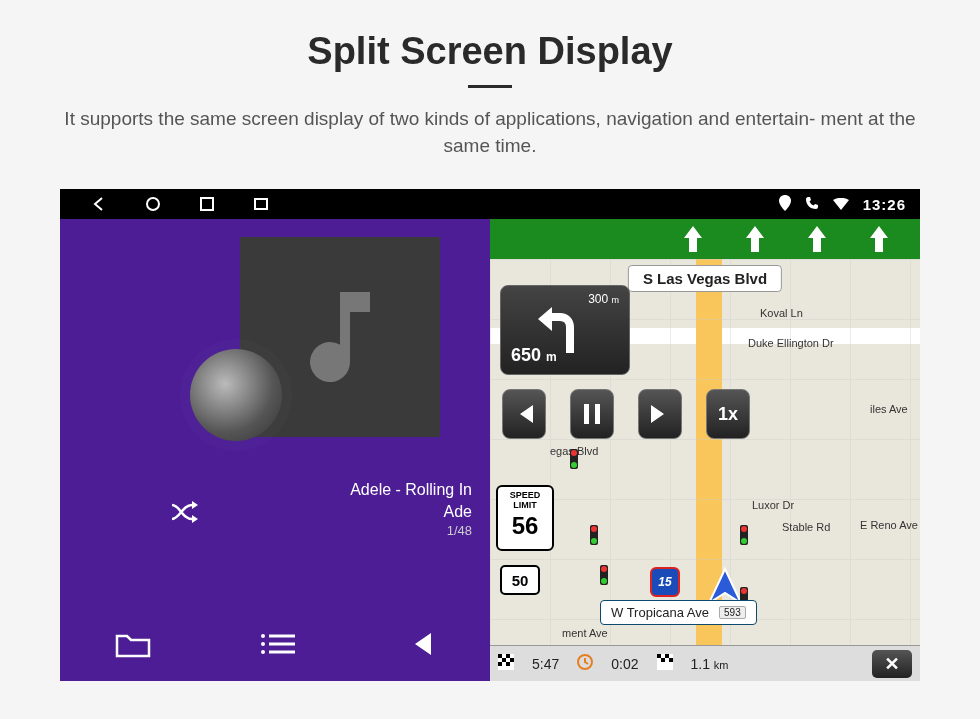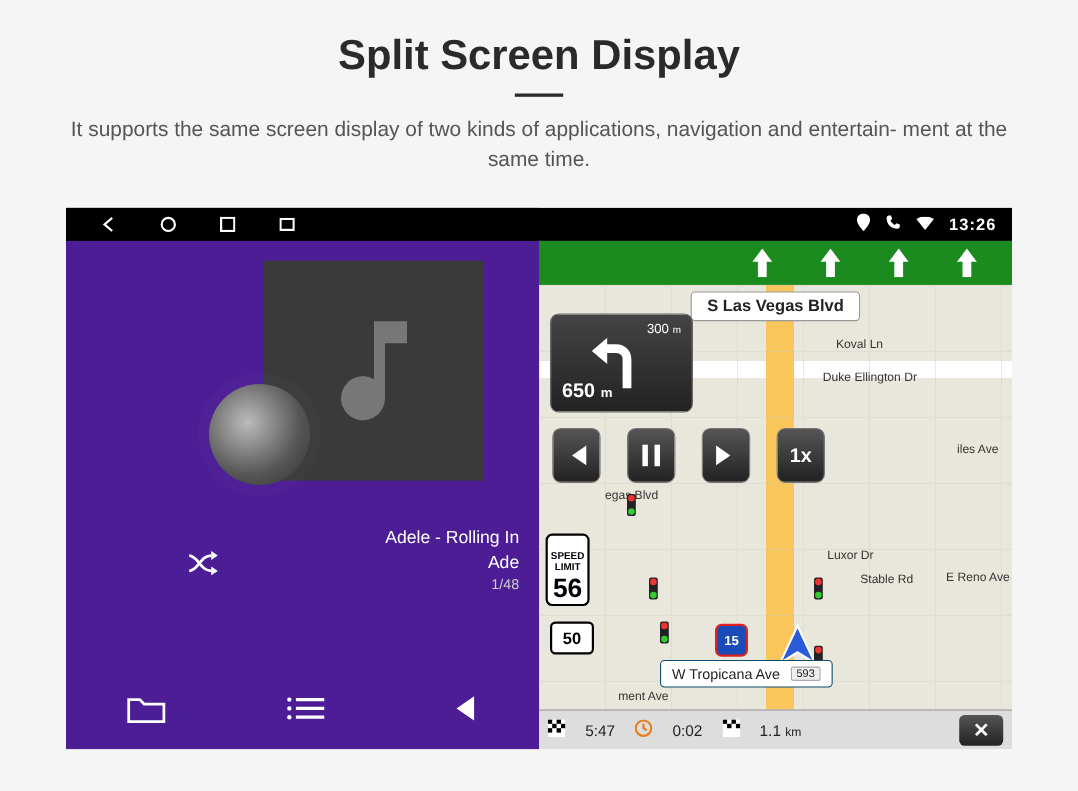--- a/index.html
+++ b/index.html
@@ -176,29 +176,29 @@
     background: linear-gradient(#555,#222);
     border: 1px solid #777;
     border-radius: 8px;
     color: #fff;
     display: flex; align-items: center; justify-content: center;
     font-size: 18px;
   }
   .speed-limit {
     position: absolute;
     left: 6px; top: 296px;
-    width: 40px; height: 66px;
+    width: 58px; height: 66px;
     background: #fff;
     border: 2px solid #000;
     border-radius: 6px;
     text-align: center;
     font-size: 9px;
     font-weight: bold;
     line-height: 1.1;
-    padding-top: 14px;
+    padding-top: 4px;
     color: #000;
   }
   .speed-limit .num { font-size: 24px; margin-top: 2px; }
   .route-shield {
     position: absolute;
     left: 10px; top: 376px;
     width: 40px; height: 30px;
     background: #fff;
     border: 2px solid #000;
     border-radius: 5px;
@@ -207,21 +207,21 @@
   }
   .i15 {
     position: absolute;
     left: 160px; top: 378px;
     width: 30px; height: 30px;
     background: #1b4bb9;
     border: 2px solid #d22;
     border-radius: 6px;
     color: #fff;
     font-size: 12px; font-weight: bold;
-    display: flex; align-items: center; justify-content: center;
+    display: flex; align-items: center; justify-content: center; font-style: italic;
   }
   .map-road-labels span {
     position: absolute;
     font-size: 11px;
     color: #333;
   }
   .you-arrow {
     position: absolute;
     left: 215px; top: 378px;
   }

